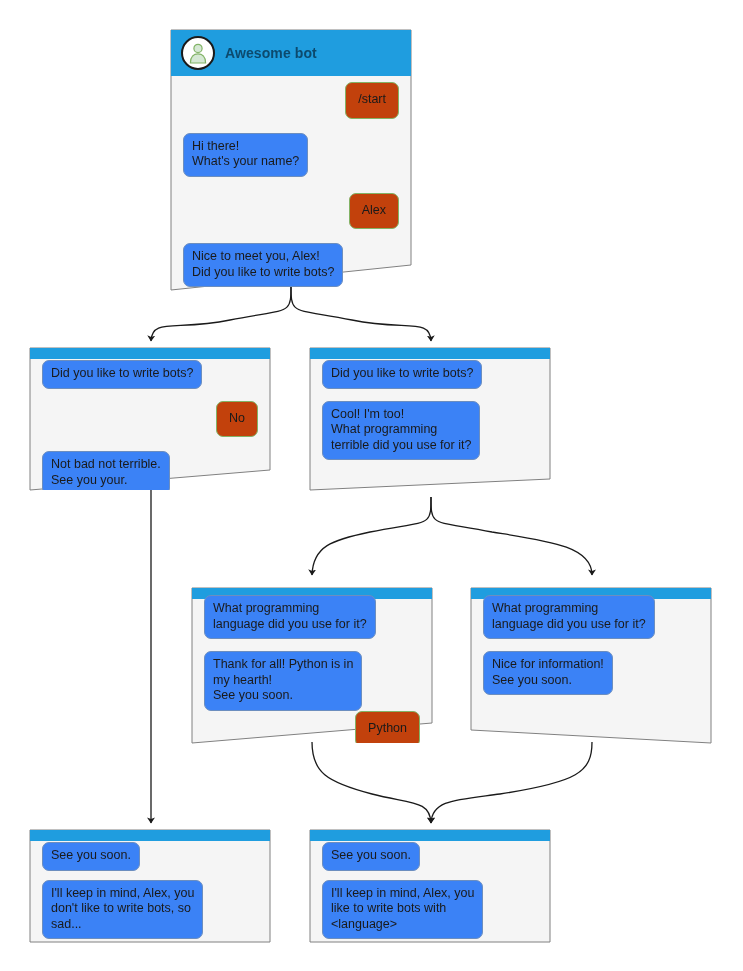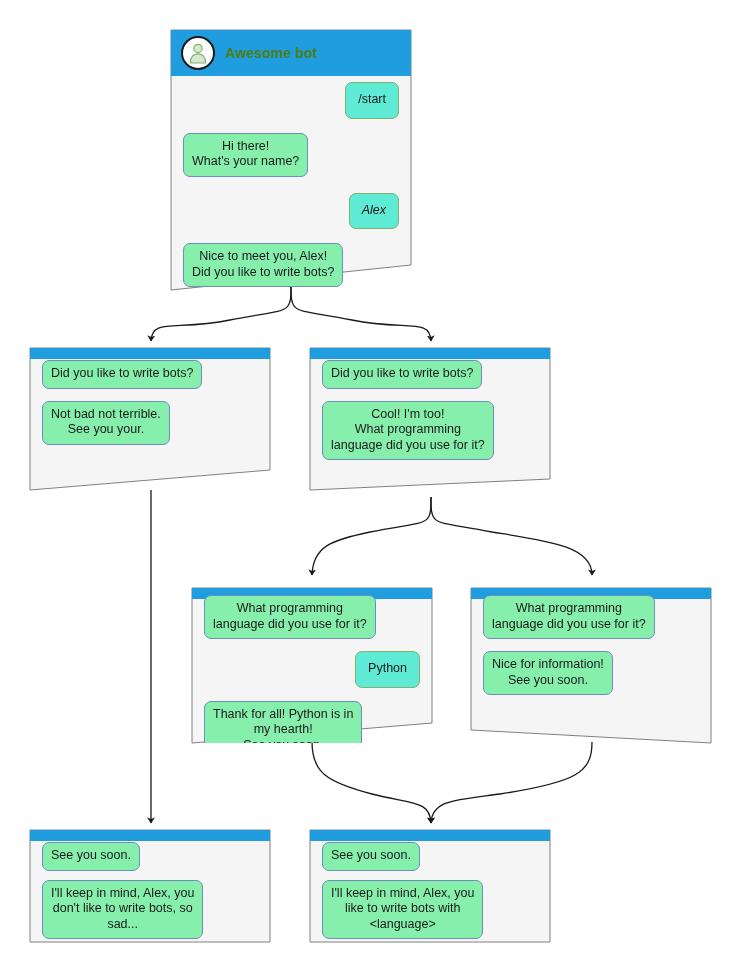--- a/index.html
+++ b/index.html
@@ -22,21 +22,21 @@
   }
   .node .skew svg{display:block;width:100%;height:100%;overflow:visible;}
   .node .content{position:absolute;left:0;top:0;width:100%;height:100%;overflow:hidden;}
 
   .titlebar{
     position:absolute;left:0;top:0;right:0;
     height:46px;
     display:flex;align-items:center;
     box-sizing:border-box;
     padding-left:10px;
-    color:#4d7c0f;
+    color:#0c4a6e;
     font-size:14px;font-weight:bold;
     letter-spacing:0.1px;
   }
   .titlebar.thin{height:11px;padding:0;}
 
   .avatar{
     width:34px;height:34px;border-radius:50%;
     background:#ffffff;border:2px solid #1a1a1a;
     box-sizing:border-box;
     display:flex;align-items:center;justify-content:center;
@@ -55,22 +55,22 @@
     border-radius:7px;
     border:1px solid;
     font-size:12.5px;
     line-height:15.5px;
     color:#1a1a1a;
     padding:5px 8px 6px 8px;
     box-sizing:border-box;
     white-space:pre-line;
     max-width:200px;
   }
-  .bubble.bot{background:#86efac;border-color:#6c8ebf;text-align:center;}
-  .bubble.user{background:#5eead4;border-color:#82b366;padding:9px 12px 10px 12px;}
+  .bubble.bot{background:#3b82f6;border-color:#6c8ebf;}
+  .bubble.user{background:#c2410c;border-color:#82b366;padding:9px 12px 10px 12px;}
 </style>
 </head>
 <body>
 
 <div id="canvas">
 
   <svg class="edges" viewBox="0 0 743 971">
     <defs>
       <marker id="arrow" markerWidth="10" markerHeight="10" refX="5.6" refY="4" orient="auto" markerUnits="userSpaceOnUse">
         <path d="M0,0 L6,4 L0,8 L1.6,4 Z" fill="#1a1a1a"></path>
@@ -112,21 +112,21 @@
         <span class="bot-name">Awesome bot</span>
       </div>
       <div class="msgs" style="top:52px;">
         <div class="row right" style="margin-bottom:14px;">
           <div class="bubble user">/start</div>
         </div>
         <div class="row left" style="margin-bottom:16px;">
           <div class="bubble bot">Hi there!
 What's your name?</div>
         </div>
-        <div class="row right" style="margin-bottom:14px;font-style:italic;">
+        <div class="row right" style="margin-bottom:14px;">
           <div class="bubble user">Alex</div>
         </div>
         <div class="row left">
           <div class="bubble bot">Nice to meet you, Alex!
 Did you like to write bots?</div>
         </div>
       </div>
     </div>
   </div>
 
@@ -136,20 +136,23 @@
         <path d="M0,0 L240,0 L240,122 L0,142 Z" fill="#f5f5f5" stroke="#808080" stroke-width="1"></path>
         <path d="M0,0 L240,0 L240,11 L0,11 Z" fill="#1f9ddf" stroke="none"></path>
       </svg>
     </div>
     <div class="content">
       <div class="titlebar thin"></div>
       <div class="msgs" style="top:12px;">
         <div class="row left" style="margin-bottom:12px;">
           <div class="bubble bot">Did you like to write bots?</div>
         </div>
+        <div class="row right" style="margin-bottom:14px;">
+          <div class="bubble user">No</div>
+        </div>
         <div class="row left">
           <div class="bubble bot">Not bad not terrible.
 See you your.</div>
         </div>
       </div>
     </div>
   </div>
 
   <div class="node" style="left:310px;top:348px;width:240px;height:142px;">
     <div class="skew">
@@ -160,48 +163,48 @@
     </div>
     <div class="content">
       <div class="titlebar thin"></div>
       <div class="msgs" style="top:12px;">
         <div class="row left" style="margin-bottom:12px;">
           <div class="bubble bot">Did you like to write bots?</div>
         </div>
         <div class="row left">
           <div class="bubble bot">Cool! I'm too!
 What programming
-language did you use for it?</div>
+terrible did you use for it?</div>
         </div>
       </div>
     </div>
   </div>
 
   <div class="node" style="left:192px;top:588px;width:240px;height:155px;">
     <div class="skew">
       <svg viewBox="0 0 240 155" preserveAspectRatio="none">
         <path d="M0,0 L240,0 L240,135 L0,155 Z" fill="#f5f5f5" stroke="#808080" stroke-width="1"></path>
         <path d="M0,0 L240,0 L240,11 L0,11 Z" fill="#1f9ddf" stroke="none"></path>
       </svg>
     </div>
     <div class="content">
       <div class="titlebar thin"></div>
       <div class="msgs" style="top:7px;">
         <div class="row left" style="margin-bottom:12px;">
           <div class="bubble bot">What programming
 language did you use for it?</div>
-        </div>
-        <div class="row right" style="margin-bottom:13px;">
-          <div class="bubble user">Python</div>
         </div>
         <div class="row left">
           <div class="bubble bot">Thank for all! Python is in
 my hearth!
 See you soon.</div>
         </div>
+        <div class="row right" style="margin-bottom:13px;">
+          <div class="bubble user">Python</div>
+        </div>
       </div>
     </div>
   </div>
 
   <div class="node" style="left:471px;top:588px;width:240px;height:155px;">
     <div class="skew">
       <svg viewBox="0 0 240 155" preserveAspectRatio="none">
         <path d="M0,0 L240,0 L240,155 L0,142 Z" fill="#f5f5f5" stroke="#808080" stroke-width="1"></path>
         <path d="M0,0 L240,0 L240,11 L0,11 Z" fill="#1f9ddf" stroke="none"></path>
       </svg>

